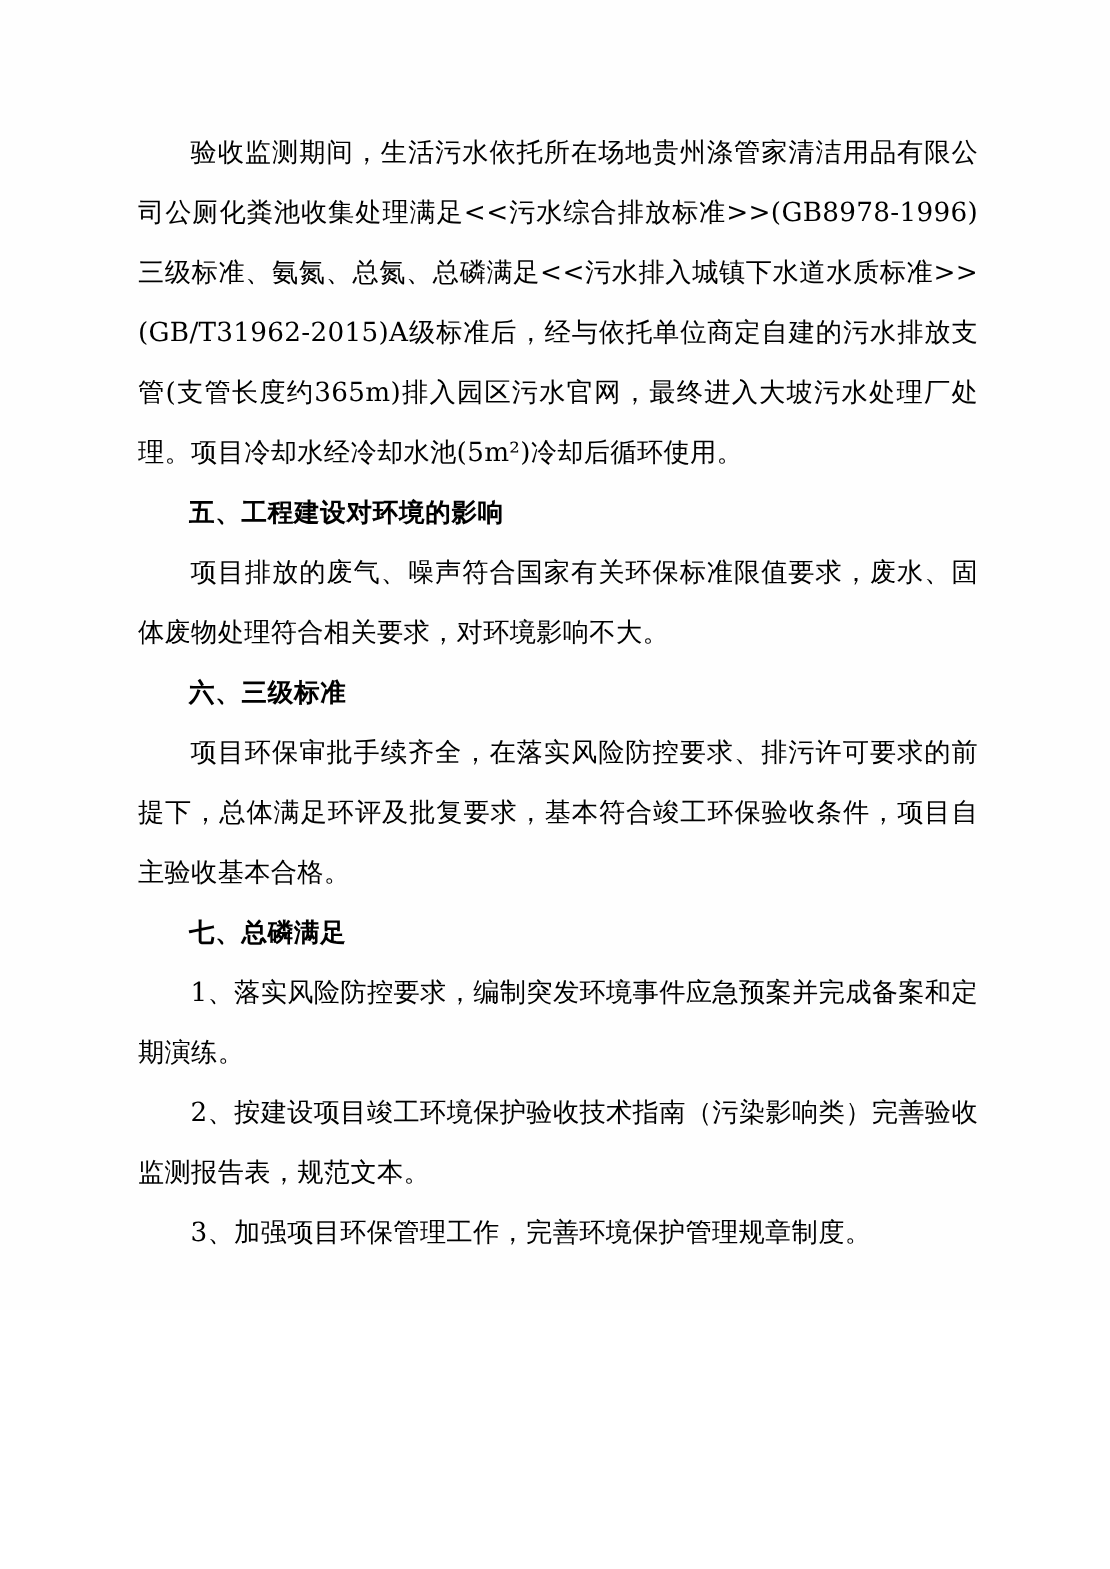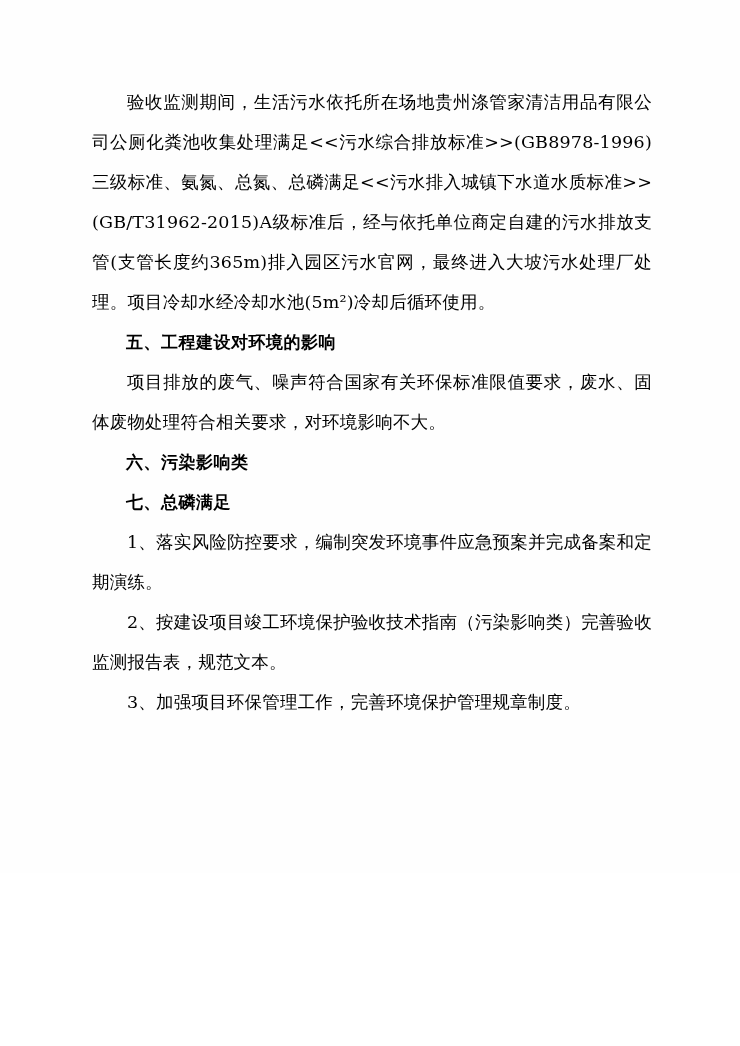--- a/index.html
+++ b/index.html
@@ -53,22 +53,23 @@
   <div class="doc-body">
 
     <p class="para">验收监测期间，生活污水依托所在场地贵州涤管家清洁用品有限公司公厕化粪池收集处理满足&lt;&lt;污水综合排放标准&gt;&gt;(GB8978-1996)三级标准、氨氮、总氮、总磷满足&lt;&lt;污水排入城镇下水道水质标准&gt;&gt;(GB/T31962-2015)A级标准后，经与依托单位商定自建的污水排放支管(支管长度约365m)排入园区污水官网，最终进入大坡污水处理厂处理。项目冷却水经冷却水池(5m²)冷却后循环使用。</p>
 
 
 
     <p class="heading">五、工程建设对环境的影响</p>
 
     <p class="para">项目排放的废气、噪声符合国家有关环保标准限值要求，废水、固体废物处理符合相关要求，对环境影响不大。</p>
 
-    <p class="heading">六、污染影响类</p>
+    <p class="heading">六、三级标准</p>
 
+    <p class="para">项目环保审批手续齐全，在落实风险防控要求、排污许可要求的前提下，总体满足环评及批复要求，基本符合竣工环保验收条件，项目自主验收基本合格。</p>
 
     <p class="heading">七、总磷满足</p>
 
     <p class="para">1、落实风险防控要求，编制突发环境事件应急预案并完成备案和定期演练。</p>
 
     <p class="para">2、按建设项目竣工环境保护验收技术指南（污染影响类）完善验收监测报告表，规范文本。</p>
 
     <p class="para">3、加强项目环保管理工作，完善环境保护管理规章制度。</p>
 
   </div>

